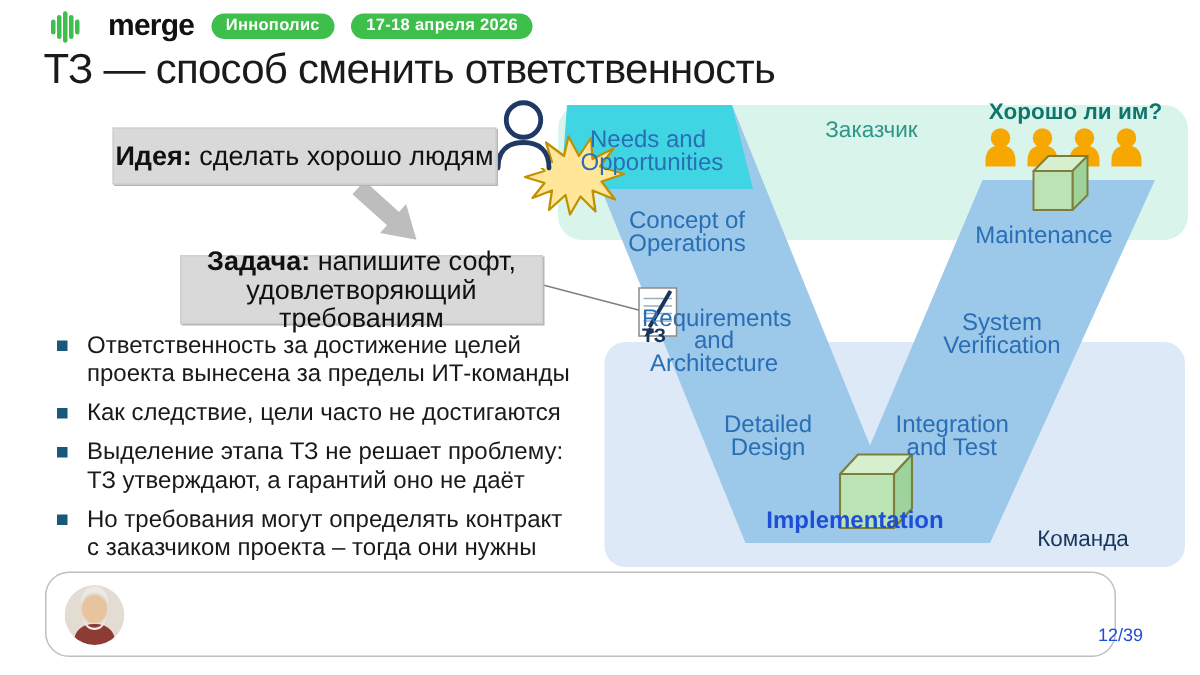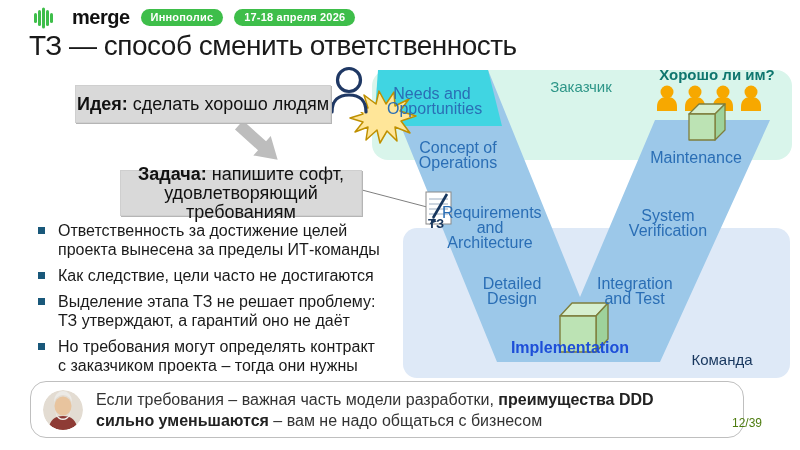--- a/index.html
+++ b/index.html
@@ -40,21 +40,21 @@
   .bullet-text { font-size:16px; line-height:19px; color:#1a1a1a; }
 
   
   .quote-box { position:absolute; left:30px; top:381px; width:714px; height:57px; background:#fff;
                border:1.5px solid #BFBFBF; border-radius:16px; display:flex; align-items:center; gap:13px;
                padding:0 12px; }
   .quote-text { width:560px; font-size:16px; line-height:21px; color:#333; }
   .quote-text b { color:#222; }
   .avatar { flex:0 0 40px; width:40px; height:40px; border-radius:50%; overflow:hidden; }
 
-  .page-num { position:absolute; left:732px; top:416px; font-size:12px; color:#4d7c0f; }
+  .page-num { position:absolute; left:732px; top:416px; font-size:12px; color:#1d4ed8; }
 
   svg.diagram { position:absolute; left:0; top:0; width:800px; height:450px; z-index:1; }
   .overlay { position:absolute; inset:0; z-index:2; pointer-events:none; }
   .overlay > * { pointer-events:auto; }
 </style>
 </head>
 <body>
 
 <div class="slide">
 
@@ -149,21 +149,21 @@
 
     <div class="callout idea-box">
       <span><b>Идея:</b><span> сделать хорошо людям</span></span>
     </div>
     <div class="callout task-box">
       <span><b>Задача:</b><span> напишите софт, удовлетворяющий требованиям</span></span>
     </div>
 
     <div class="dlabel" style="left:387px; top:86px;  width:90px;">Needs and Opportunities</div>
     <div class="dlabel" style="left:418px; top:140px; width:80px;">Concept of Operations</div>
-    <div class="dlabel" style="left:442px; top:205px; width:96px;">Requirements and Architecture</div>
+    <div class="dlabel" style="left:428px; top:205px; width:96px;">Requirements and Architecture</div>
     <div class="dlabel" style="left:482px; top:276px; width:60px;">Detailed Design</div>
     <div class="dlabel bold" style="left:510px; top:340px; width:120px;">Implementation</div>
     <div class="dlabel" style="left:597px; top:276px; width:75px;">Integration and Test</div>
     <div class="dlabel" style="left:628px; top:208px; width:80px;">System Verification</div>
     <div class="dlabel" style="left:646px; top:150px; width:100px;">Maintenance</div>
 
     <div class="zone-label customer" style="left:531px; top:78px; width:100px;">Заказчик</div>
     <div class="zone-label team" style="left:677px; top:351px; width:90px;">Команда</div>
     <div class="zone-label question" style="left:654px; top:66px; width:126px;">Хорошо ли им?</div>
     <div class="tz-label" style="left:422px; top:216px; width:28px;">ТЗ</div>
@@ -197,19 +197,18 @@
             </defs>
           <g clip-path="url(#avclip)">
             <rect width="40" height="40" fill="#E3DCD2"></rect>
             <path d="M6,40 c0,-10 6,-14 14,-14 c8,0 14,4 14,14 z" fill="#8E3B35"></path>
             <ellipse cx="20" cy="16" rx="8.5" ry="9.5" fill="#E8C49E"></ellipse>
             <path d="M11,14 a9,9 0 0 1 18,0 l0,-3 a9,10 0 0 0 -18,0 z" fill="#ECEAE6"></path>
             <path d="M12.5,19 c0,7 4,9.5 7.5,9.5 c3.5,0 7.5,-2.5 7.5,-9.5 c0,5 -1,11 -7.5,11 c-6.5,0 -7.5,-6 -7.5,-11 z" fill="#F2F0EC"></path>
           </g>
         </svg>
       </span>
-      <span class="quote-text"><span>Если требования – важная часть модели разработки, </span><b>преимущества DDD сильно уменьшаются</b><span> – вам не надо общаться с бизнесом</span></span>
     </div>
 
     <div class="page-num">12/39</div>
   </div>
 
 </div>
 
 </body></html>

